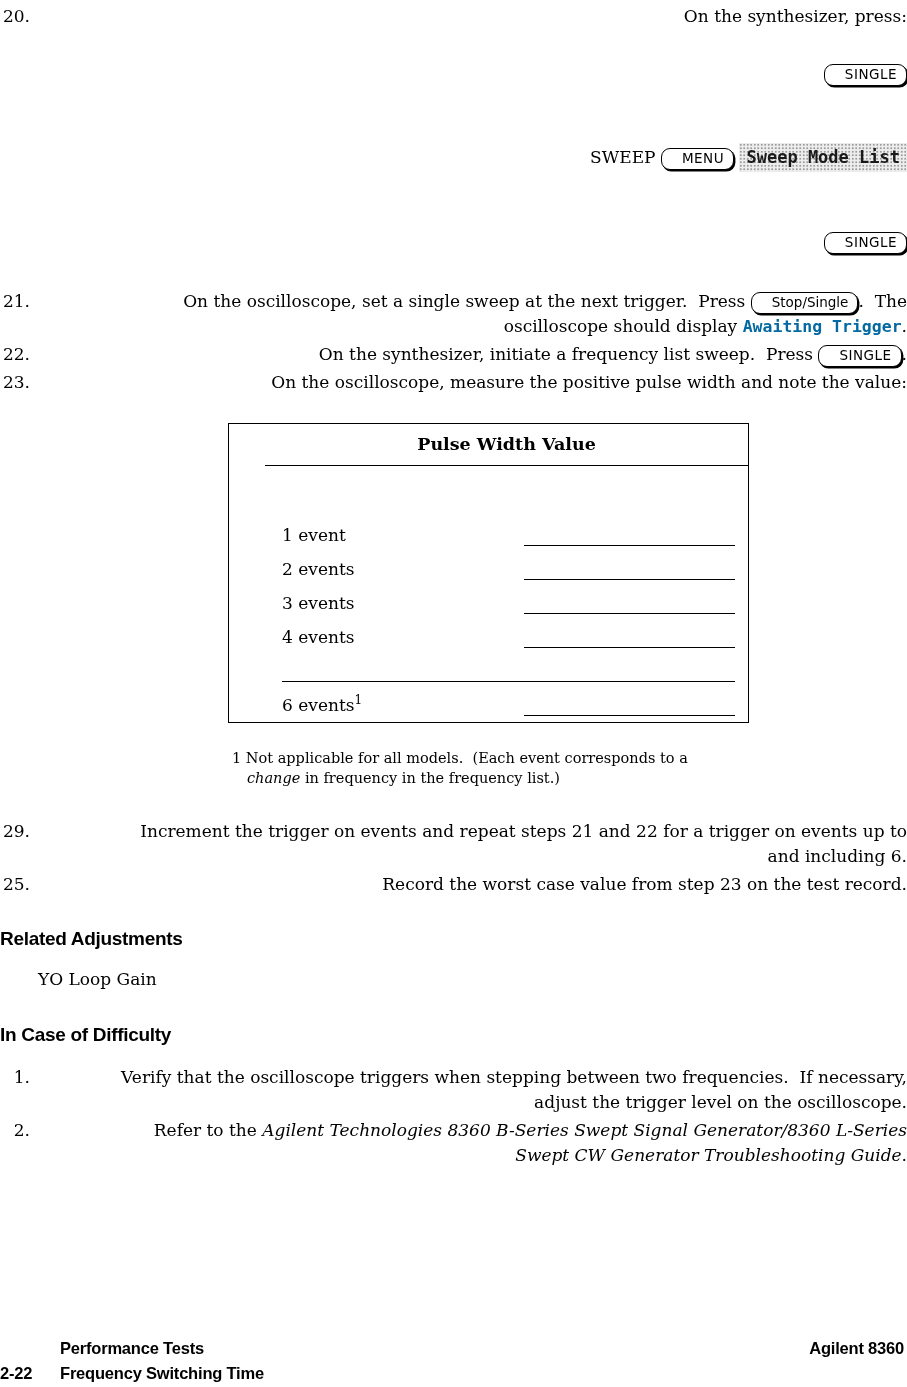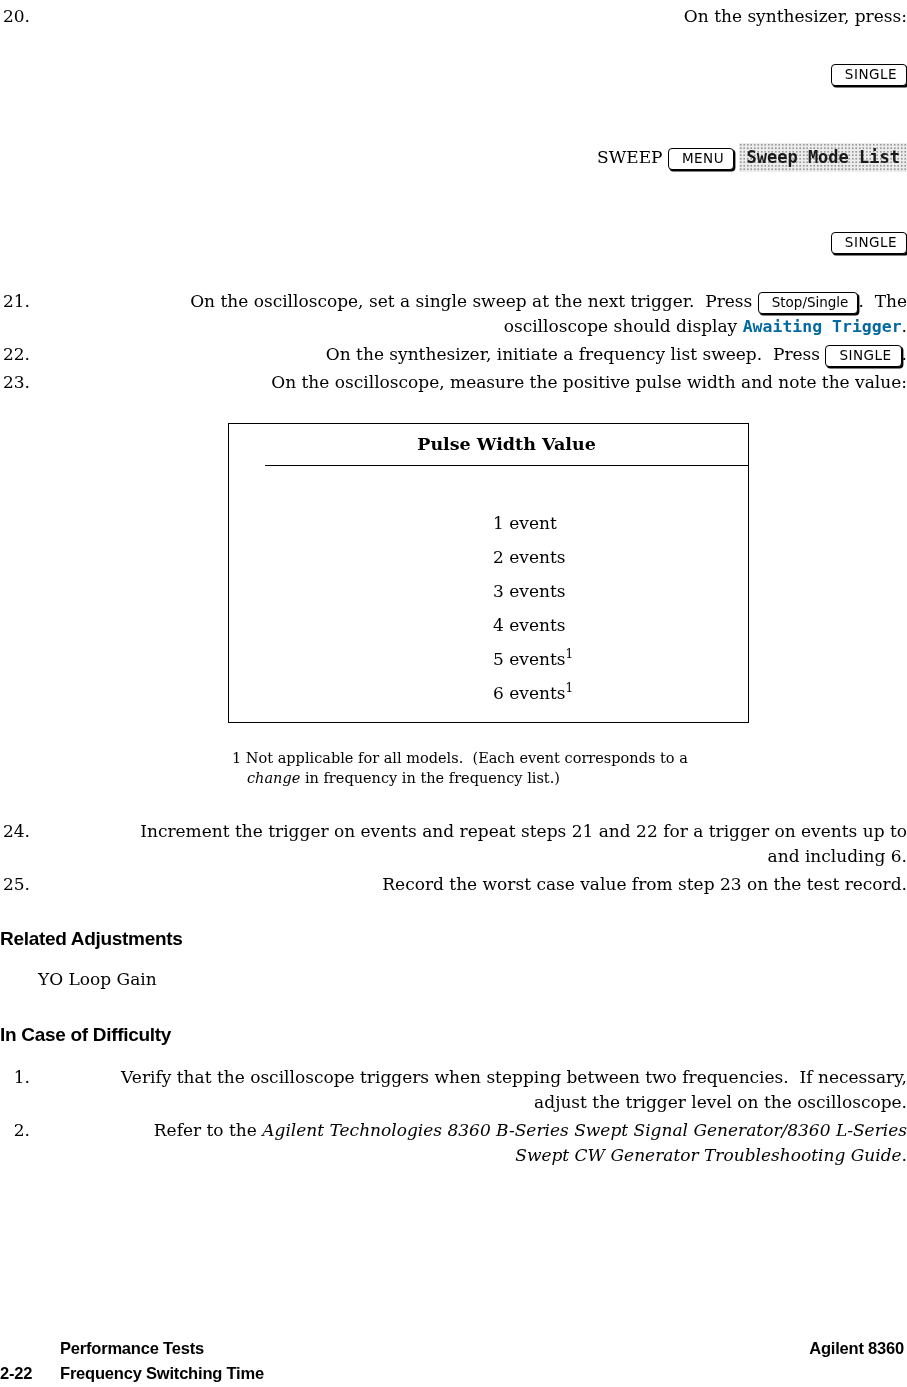--- a/index.html
+++ b/index.html
@@ -22,22 +22,22 @@
   }
   .content { margin-left: 8px; flex: 1; text-align: right; }
   .line { white-space: pre; line-height: 25px; }
   .keyline { margin: 5px 0 6px 0; line-height: 26px; white-space: pre; }
   .key {
     display: inline-block;
     font-family: "DejaVu Sans", "Liberation Sans", sans-serif;
     font-size: 13.5px;
     line-height: 17px;
     border: 1.6px solid #000;
-    border-radius: 4px;
-    padding: 1px 9px 2px 13px;
+    border-radius: 9px;
+    padding: 1px 9px 2px 20px;
     box-shadow: 1.4px 1.6px 0 #000;
     background: #fff;
     vertical-align: baseline;
   }
   .hardkey-text { letter-spacing: 0.5px; }
   .softkey {
     font-family: "DejaVu Sans Mono", monospace;
     font-size: 17px;
     font-weight: bold;
     color: #1a1a1a;
@@ -61,21 +61,21 @@
     padding-left: 36px;
   }
   .pw-header {
     text-align: center;
     font-weight: bold;
     font-size: 17.5px;
     padding: 10px 0 11px 0;
     border-bottom: 1.4px solid #000;
   }
   .pw-body { padding: 46px 13px 6px 17px; }
-  .pw-row { display: flex; align-items: flex-end; height: 34px; flex-direction: column; }
+  .pw-row { display: flex; align-items: flex-end; height: 34px; }
   .pw-label { width: 242px; line-height: 22px; }
   .pw-label sup { font-size: 12px; line-height: 0; }
   .pw-blank { flex: 1; border-bottom: 1.3px solid #000; height: 24px; }
   
   .footnote {
     margin: 25px 0 0 232px;
     font-size: 14.5px;
     line-height: 20px;
   }
   .footnote .fline { white-space: pre; }
@@ -164,38 +164,37 @@
       </div>
       <div class="pw-row">
         <div class="pw-label"><span>3 events</span><sup></sup></div>
         <div class="pw-blank"></div>
       </div>
       <div class="pw-row">
         <div class="pw-label"><span>4 events</span><sup></sup></div>
         <div class="pw-blank"></div>
       </div>
       <div class="pw-row">
-        <div class="pw-label"><span>5 events</span><sup>1</sup></div>
         <div class="pw-blank"></div>
       </div>
       <div class="pw-row">
         <div class="pw-label"><span>6 events</span><sup>1</sup></div>
         <div class="pw-blank"></div>
       </div>
     </div>
   </div>
 
   <div class="footnote">
     <div class="fline"><span>1 </span><span>Not applicable for all models.  (Each event corresponds to a</span></div>
     <div class="fline indent"><span class="em">change</span><span> in frequency in the frequency list.)</span></div>
   </div>
 
   <div class="steps-late">
     <div class="step">
-      <div class="num">24.</div>
+      <div class="num">29.</div>
       <div class="content">
         <div class="line">Increment the trigger on events and repeat steps 21 and 22 for a trigger on events up to</div>
         <div class="line">and including 6.</div>
       </div>
     </div>
     <div class="step">
       <div class="num">25.</div>
       <div class="content">
         <div class="line">Record the worst case value from step 23 on the test record.</div>
       </div>

